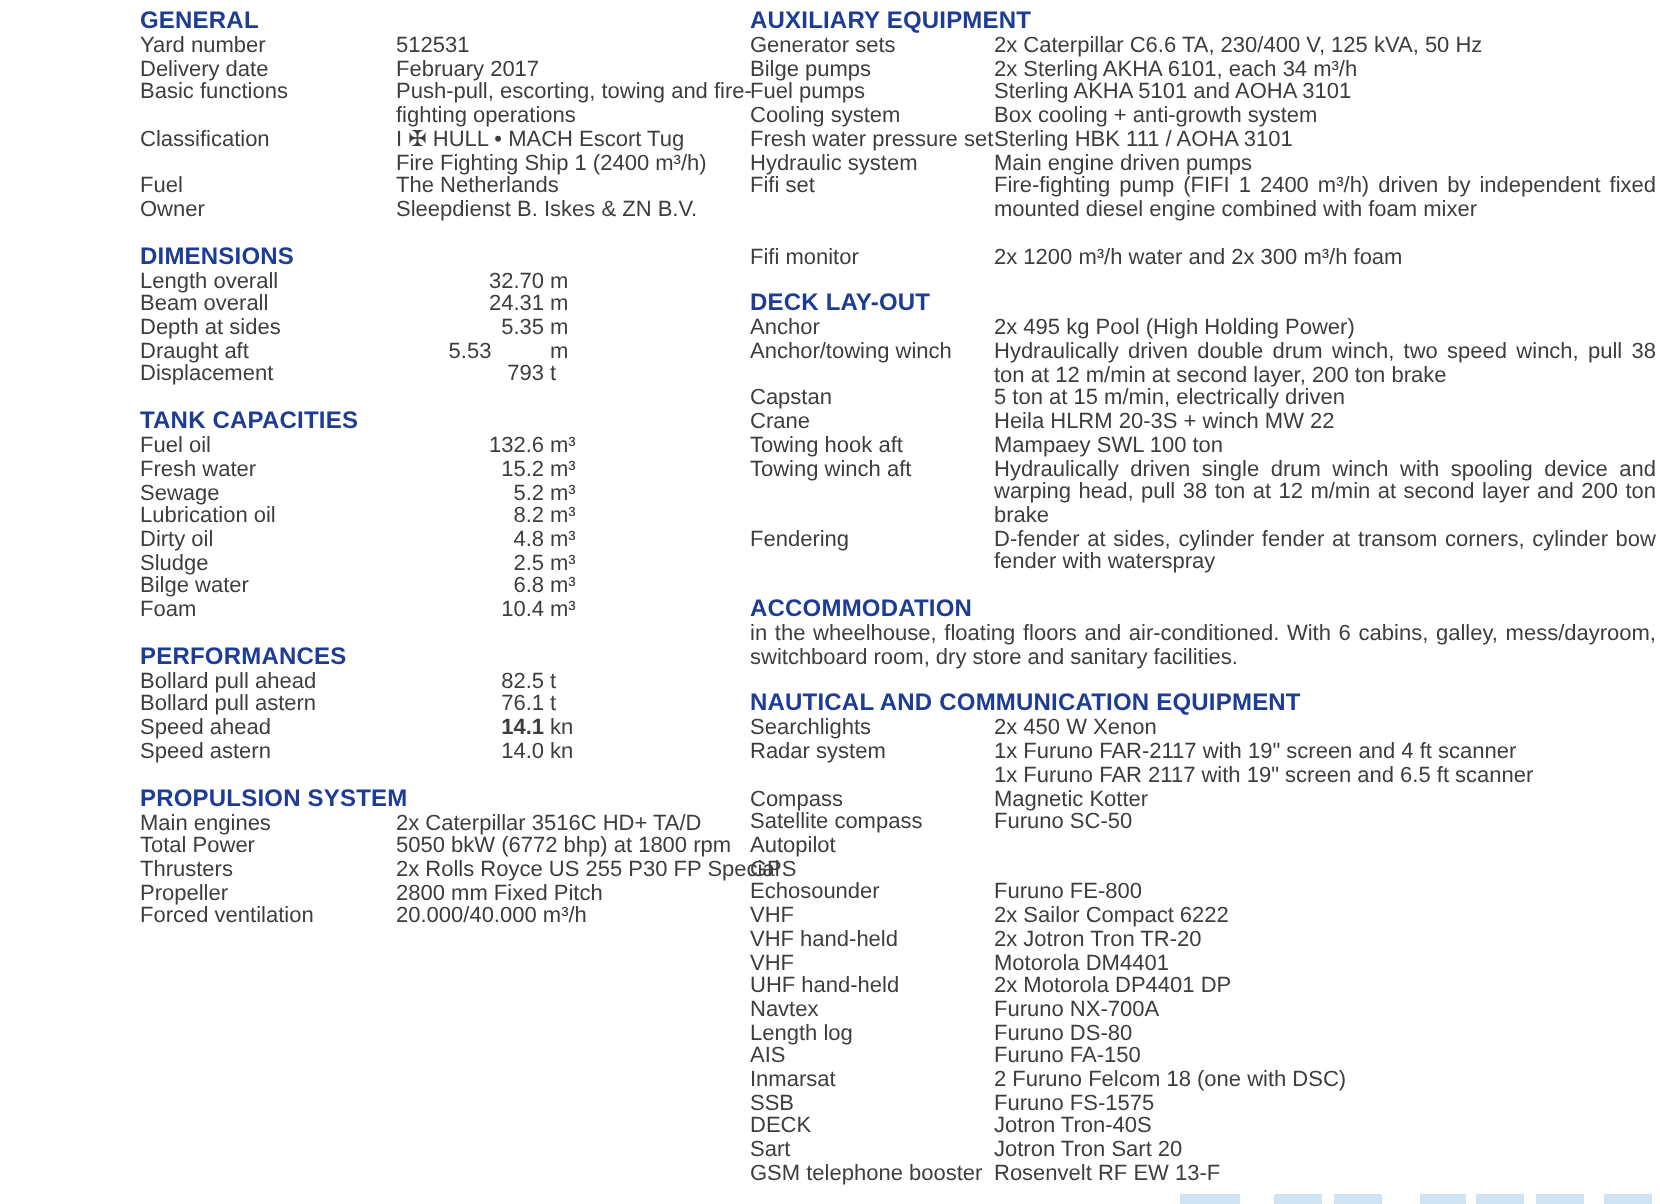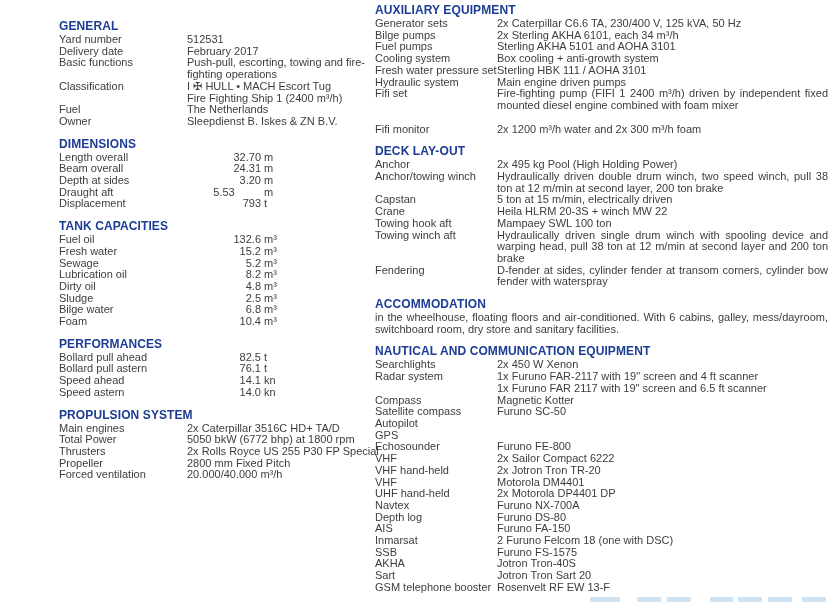--- a/index.html
+++ b/index.html
@@ -6,21 +6,21 @@
   #page{
     position:relative;
     width:830px;height:602px;
     background:#ffffff;
     overflow:hidden;
     font-family:"Liberation Sans","DejaVu Sans",sans-serif;
     font-size:11px;
     color:var(--body,#3d3d3d);
   }
   .col{position:absolute;top:4px;}
-  .col-left{left:59px;width:316px;margin-top:16px;}
+  .col-left{left:70px;width:316px;}
   .col-right{left:375px;width:453px;}
   .sec-title{
     color:var(--heading,#1c3c96);
     font-weight:bold;
     font-size:12px;
     line-height:12px;
     margin:10px 0 2px 0;
     letter-spacing:0.1px;
     white-space:nowrap;
   }
@@ -90,21 +90,21 @@
         <div class="row">
           <div class="lbl">Length overall</div>
           <div class="val metric"><div class="num" style="display: inline-block;">32.70</div><div class="unit" style="display: inline;">m</div></div>
         </div>
         <div class="row">
           <div class="lbl">Beam overall</div>
           <div class="val metric"><div class="num" style="display: inline-block;">24.31</div><div class="unit" style="display: inline;">m</div></div>
         </div>
         <div class="row">
           <div class="lbl">Depth at sides</div>
-          <div class="val metric"><div class="num" style="display: inline-block;">3.20</div><div class="unit" style="display: inline;">m</div></div>
+          <div class="val metric"><div class="num" style="display: inline-block;">5.35</div><div class="unit" style="display: inline;">m</div></div>
         </div>
         <div class="row">
           <div class="lbl">Draught aft</div>
           <div class="val metric"><div class="num" style="display: inline-block; text-align: center;">5.53</div><div class="unit" style="display: inline;">m</div></div>
         </div>
         <div class="row">
           <div class="lbl">Displacement</div>
           <div class="val metric"><div class="num" style="display: inline-block;">793</div><div class="unit" style="display: inline;">t</div></div>
         </div>
       </div>
@@ -148,21 +148,21 @@
         <div class="row">
           <div class="lbl">Bollard pull ahead</div>
           <div class="val metric"><div class="num" style="display: inline-block;">82.5</div><div class="unit" style="display: inline;">t</div></div>
         </div>
         <div class="row">
           <div class="lbl">Bollard pull astern</div>
           <div class="val metric"><div class="num" style="display: inline-block;">76.1</div><div class="unit" style="display: inline;">t</div></div>
         </div>
         <div class="row">
           <div class="lbl">Speed ahead</div>
-          <div class="val metric"><div class="num" style="display: inline-block;">14.1</div><div class="unit" style="display: inline;">kn</div></div>
+          <div class="val metric"><div class="num" style="display: inline-block; font-weight: bold;">14.1</div><div class="unit" style="display: inline;">kn</div></div>
         </div>
         <div class="row">
           <div class="lbl">Speed astern</div>
           <div class="val metric"><div class="num" style="display: inline-block;">14.0</div><div class="unit" style="display: inline;">kn</div></div>
         </div>
       </div>
       <div class="section">
         <div class="sec-title">PROPULSION SYSTEM</div>
         <div class="row">
           <div class="lbl">Main engines</div>
@@ -366,21 +366,21 @@
             <div class="vline">2x Motorola DP4401 DP</div>
           </div>
         </div>
         <div class="row">
           <div class="lbl">Navtex</div>
           <div class="val">
             <div class="vline">Furuno NX-700A</div>
           </div>
         </div>
         <div class="row">
-          <div class="lbl">Depth log</div>
+          <div class="lbl">Length log</div>
           <div class="val">
             <div class="vline">Furuno DS-80</div>
           </div>
         </div>
         <div class="row">
           <div class="lbl">AIS</div>
           <div class="val">
             <div class="vline">Furuno FA-150</div>
           </div>
         </div>
@@ -390,21 +390,21 @@
             <div class="vline">2 Furuno Felcom 18 (one with DSC)</div>
           </div>
         </div>
         <div class="row">
           <div class="lbl">SSB</div>
           <div class="val">
             <div class="vline">Furuno FS-1575</div>
           </div>
         </div>
         <div class="row">
-          <div class="lbl">AKHA</div>
+          <div class="lbl">DECK</div>
           <div class="val">
             <div class="vline">Jotron Tron-40S</div>
           </div>
         </div>
         <div class="row">
           <div class="lbl">Sart</div>
           <div class="val">
             <div class="vline">Jotron Tron Sart 20</div>
           </div>
         </div>

